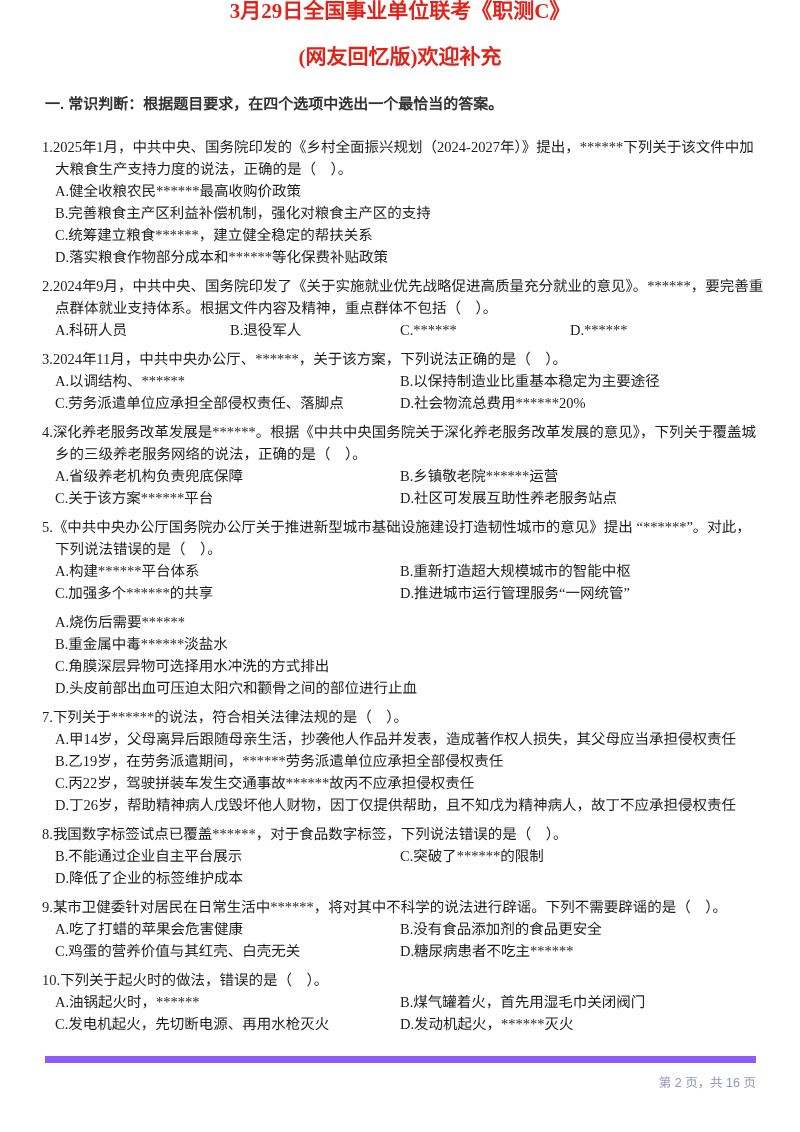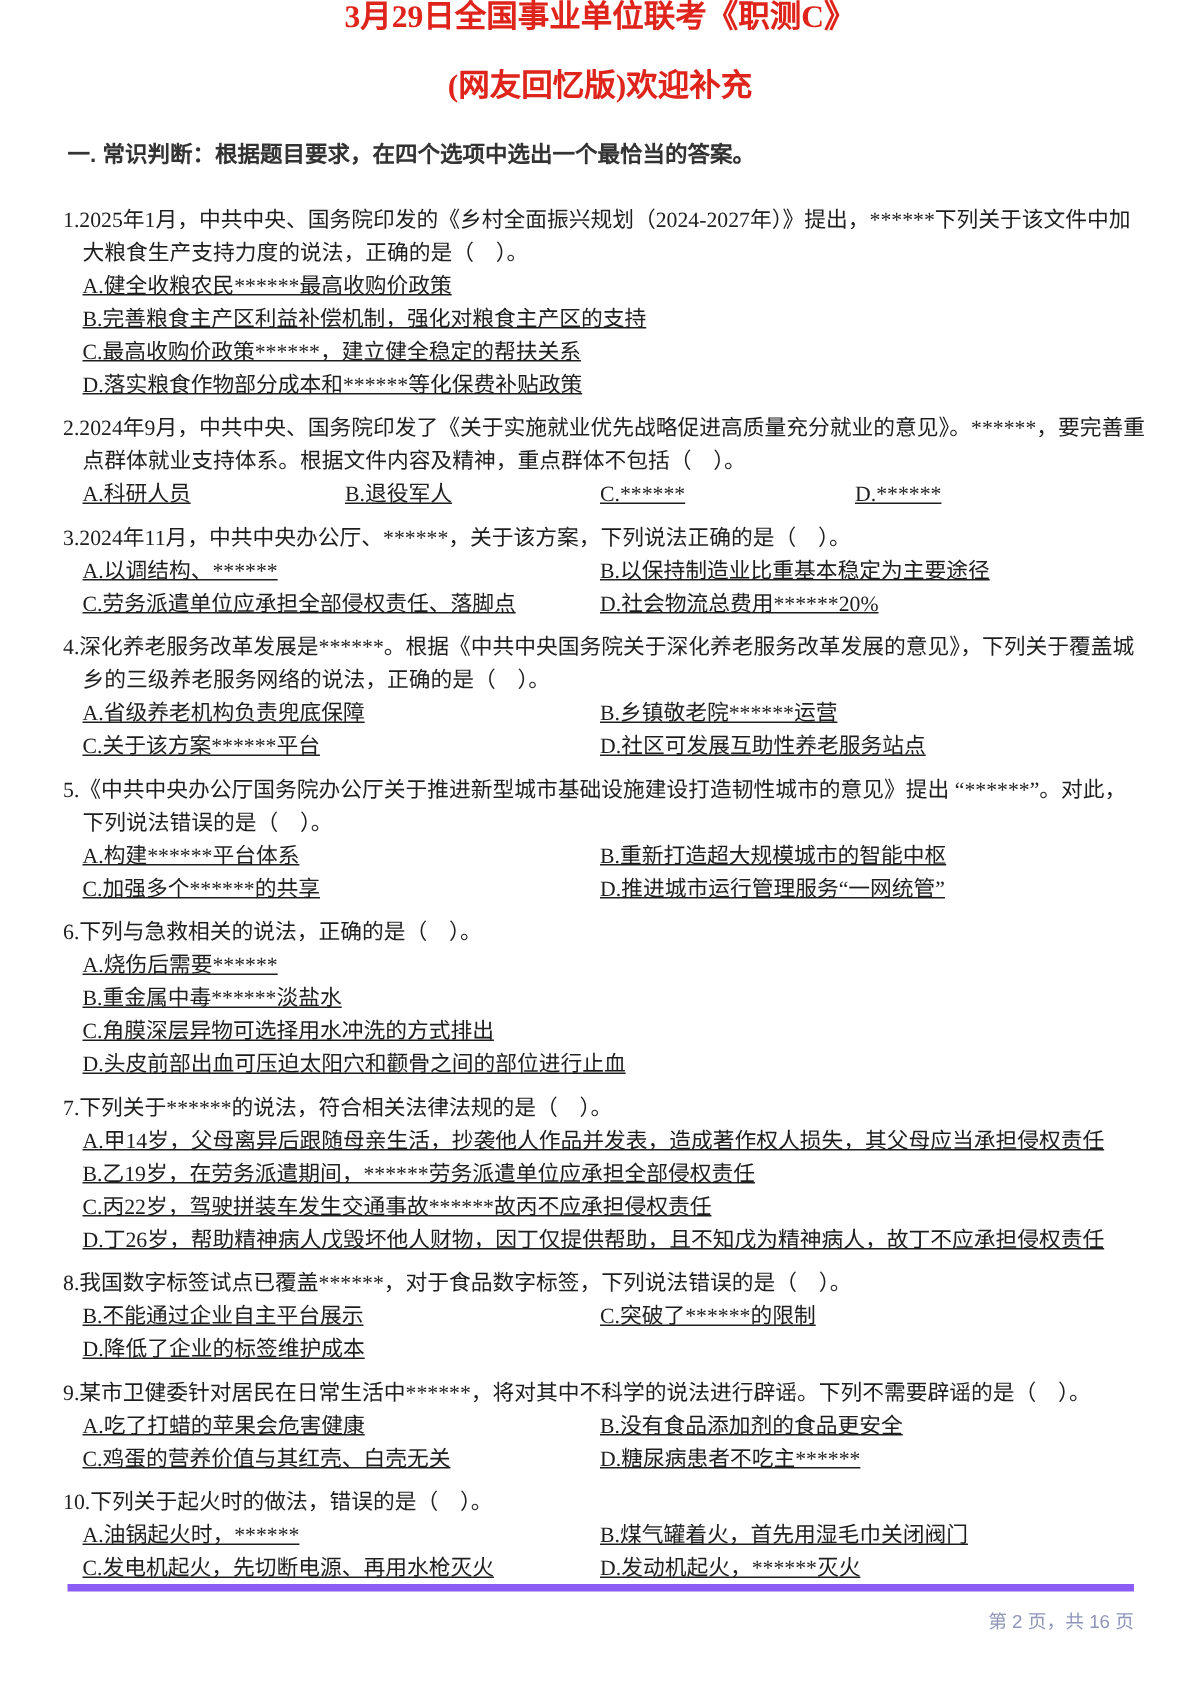--- a/index.html
+++ b/index.html
@@ -46,27 +46,27 @@
   .options { padding-left: 13px; }
   .options.stacked .option { display: block; }
   .options.cols2 {
     display: grid;
     grid-template-columns: 345px 1fr;
   }
   .options.cols4 {
     display: grid;
     grid-template-columns: 175px 170px 170px 1fr;
   }
-  .option { white-space: normal; text-decoration: underline; }
+  .option { white-space: normal; }
   .footer {
     position: absolute;
     top: 1056px;
     left: 45px;
     right: 44px;
-    border-top: 5px solid #8b5cf6;
+    border-top: 7px solid #8b5cf6;
     padding-top: 9px;
     text-align: right;
     font-family: "Liberation Sans", sans-serif;
     font-size: 12.5px;
     color: #9096ba;
   }
 </style>
 </head>
 <body>
 
@@ -76,21 +76,21 @@
 </header>
 
 <h2 class="section-heading">一. 常识判断：根据题目要求，在四个选项中选出一个最恰当的答案。</h2>
 
 <main class="question-list">
     <div class="question">
       <p class="stem">1.2025年1月，中共中央、国务院印发的《乡村全面振兴规划（2024-2027年）》提出，******下列关于该文件中加大粮食生产支持力度的说法，正确的是（　）。</p>
       <div class="options stacked">
         <span class="option">A.健全收粮农民******最高收购价政策</span>
         <span class="option">B.完善粮食主产区利益补偿机制，强化对粮食主产区的支持</span>
-        <span class="option">C.最高收购价政策******，建立健全稳定的帮扶关系</span>
+        <span class="option">C.统筹建立粮食******，建立健全稳定的帮扶关系</span>
         <span class="option">D.落实粮食作物部分成本和******等化保费补贴政策</span>
       </div>
     </div>
     <div class="question">
       <p class="stem">2.2024年9月，中共中央、国务院印发了《关于实施就业优先战略促进高质量充分就业的意见》。******，要完善重点群体就业支持体系。根据文件内容及精神，重点群体不包括（　）。</p>
       <div class="options cols4">
         <span class="option">A.科研人员</span>
         <span class="option">B.退役军人</span>
         <span class="option">C.******</span>
         <span class="option">D.******</span>
@@ -117,21 +117,20 @@
     <div class="question">
       <p class="stem">5.《中共中央办公厅国务院办公厅关于推进新型城市基础设施建设打造韧性城市的意见》提出 “******”。对此，下列说法错误的是（　）。</p>
       <div class="options cols2">
         <span class="option">A.构建******平台体系</span>
         <span class="option">B.重新打造超大规模城市的智能中枢</span>
         <span class="option">C.加强多个******的共享</span>
         <span class="option">D.推进城市运行管理服务“一网统管”</span>
       </div>
     </div>
     <div class="question">
-      <p class="stem">6.下列与急救相关的说法，正确的是（　）。</p>
       <div class="options stacked">
         <span class="option">A.烧伤后需要******</span>
         <span class="option">B.重金属中毒******淡盐水</span>
         <span class="option">C.角膜深层异物可选择用水冲洗的方式排出</span>
         <span class="option">D.头皮前部出血可压迫太阳穴和颧骨之间的部位进行止血</span>
       </div>
     </div>
     <div class="question">
       <p class="stem">7.下列关于******的说法，符合相关法律法规的是（　）。</p>
       <div class="options stacked">

